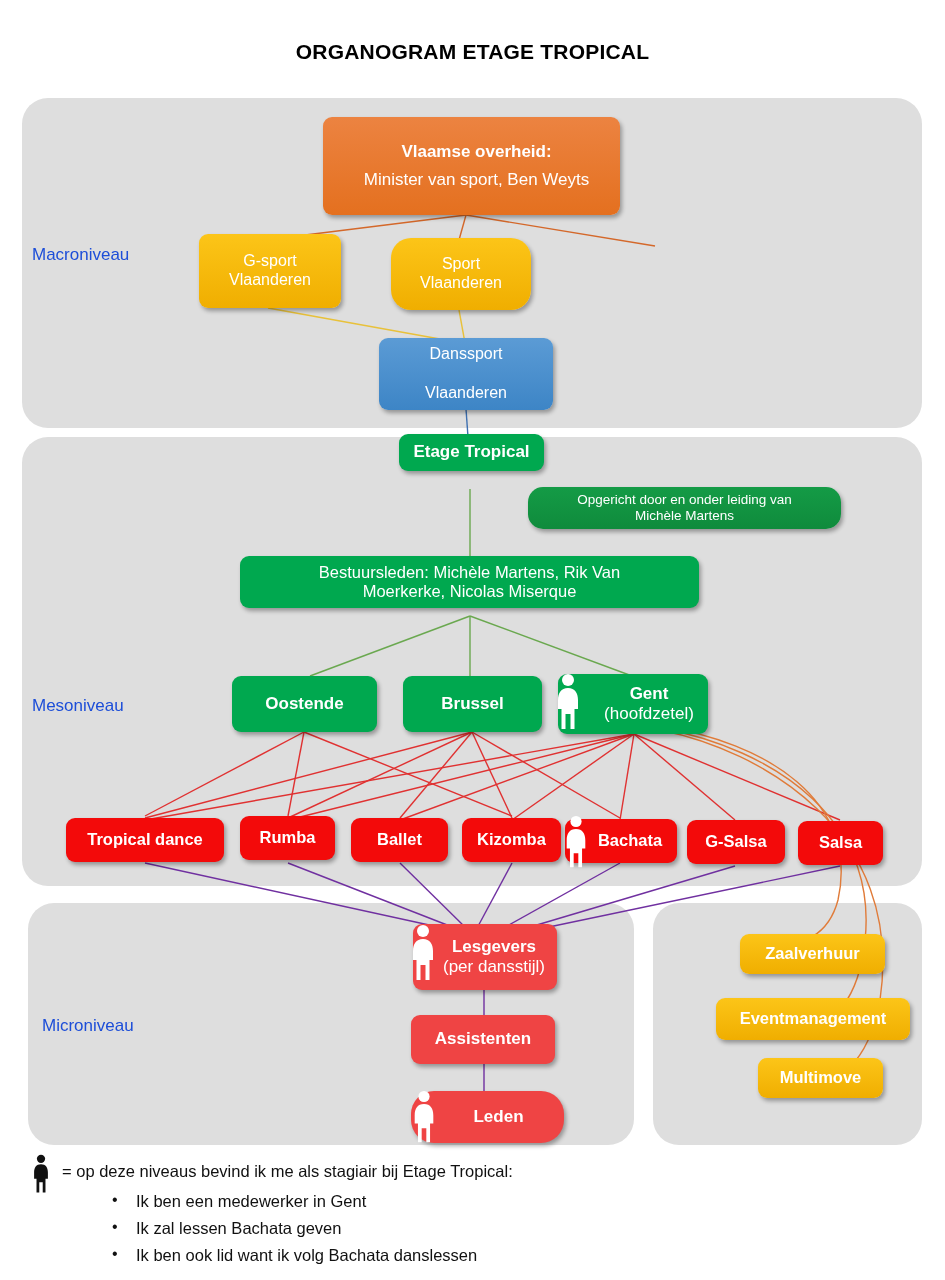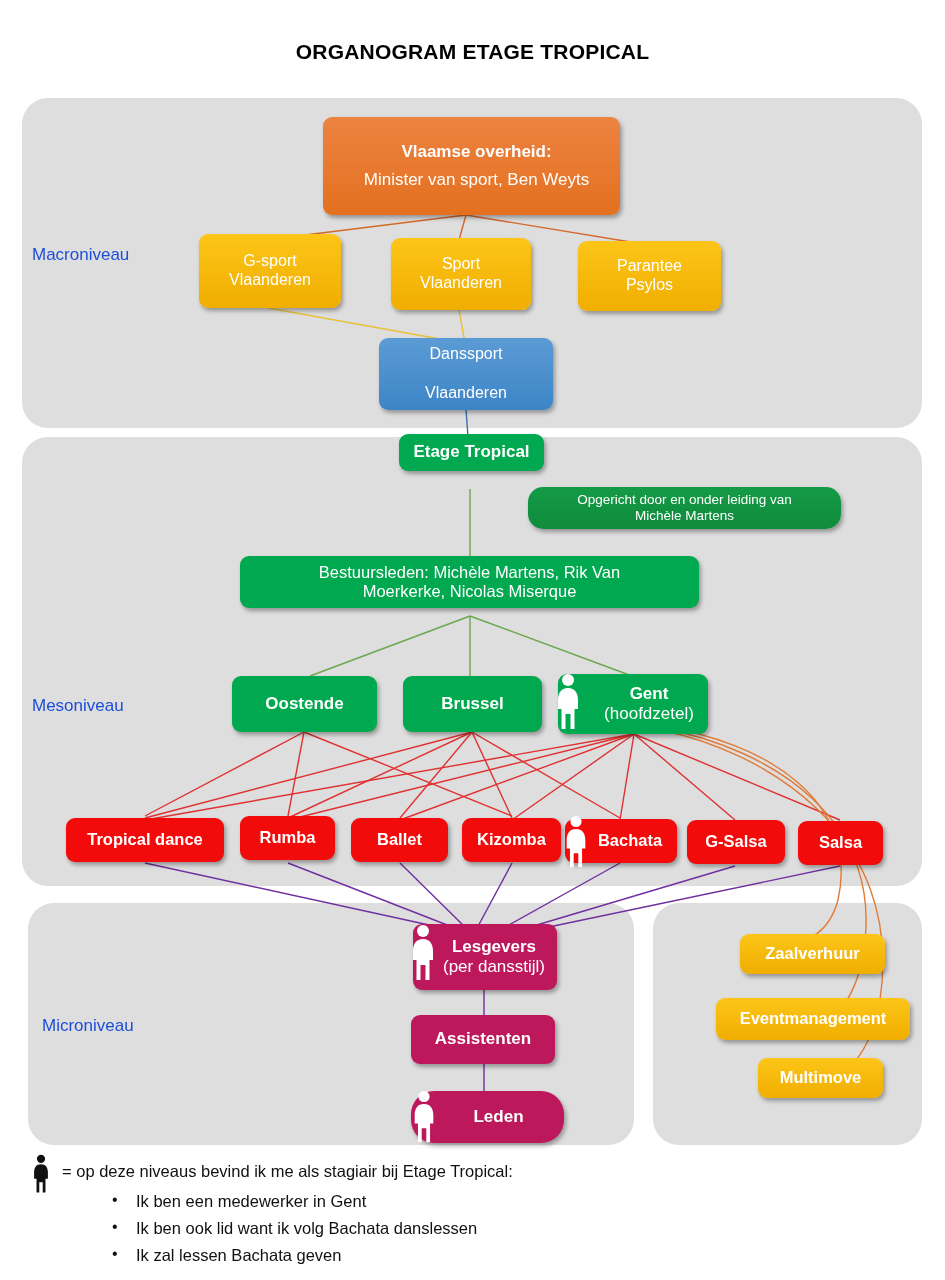--- a/index.html
+++ b/index.html
@@ -95,21 +95,21 @@
     background: #00a84f;
   }
   .n-green-dark {
     background: linear-gradient(180deg,#149b46 0%,#0f8b3c 100%);
     border-radius: 15px;
   }
   .n-red {
     background: #f30a0a;
   }
   .n-purple {
-    background: #be185d;
+    background: #ef4444;
   }
 
   
   .person {
     position: absolute;
     display: block;
   }
   .person svg { display: block; }
 
   
@@ -226,29 +226,25 @@
   <div class="node n-orange" style="left:323px; top:117px; width:297px; height:98px; font-size:17px;padding-left:16px;">
     <span class="l1 bold">Vlaamse overheid:</span>
     <span class="l2 reg" style="margin-top:7px;">Minister van sport, Ben Weyts</span>
   </div>
 
   <div class="node n-yellow" style="left:199px; top:234px; width:142px; height:74px; font-size:16px;">
     <span class="l1 reg">G-sport</span>
     <span class="l2 reg">Vlaanderen</span>
   </div>
 
-  <div class="node n-yellow" style="left:391px; top:238px; width:140px; height:72px; font-size:16px;">
+  <div class="node n-yellow" style="left:391px; top:238px; width:140px; height:72px; font-size:16px;border-radius:20px;">
     <span class="l1 reg">Sport</span>
     <span class="l2 reg">Vlaanderen</span>
   </div>
 
-  <div class="node n-yellow" style="left:578px; top:241px; width:143px; height:70px; font-size:16px;">
-    <span class="l1 reg">Parantee</span>
-    <span class="l2 reg">Psylos</span>
-  </div>
 
   <div class="node n-blue" style="left:379px; top:338px; width:174px; height:72px; font-size:16px;">
     <span class="l1 reg">Danssport</span>
     <span class="l2 reg">Vlaanderen</span>
   </div>
 
   <div class="node n-green" style="left:399px; top:434px; width:145px; height:37px; font-size:17px;justify-content:center;">
     <span class="l1 bold">Etage Tropical</span>
   </div>
 
@@ -351,18 +347,18 @@
       <span class="legend-figure">
         <svg width="26" height="40" viewBox="0 0 26 58">
           <circle cx="13" cy="7" r="6" fill="#111111"></circle>
           <path d="M13 15 C6 15 3 20 3 27 L3 36 L6.5 36 L6.5 56 L10.5 56 L10.5 41 L15.5 41 L15.5 56 L19.5 56 L19.5 36 L23 36 L23 27 C23 20 20 15 13 15 Z" fill="#111111"></path>
         </svg>
       </span>
       <span>= op deze niveaus bevind ik me als stagiair bij Etage Tropical:</span>
     </div>
     <ul class="legend-list">
       <li>Ik ben een medewerker  in Gent</li>
+      <li>Ik zal lessen Bachata geven</li>
       <li>Ik ben ook lid want ik volg Bachata danslessen</li>
-      <li>Ik zal lessen Bachata geven</li>
     </ul>
   </div>
 
 </div>
 
 </body></html>

